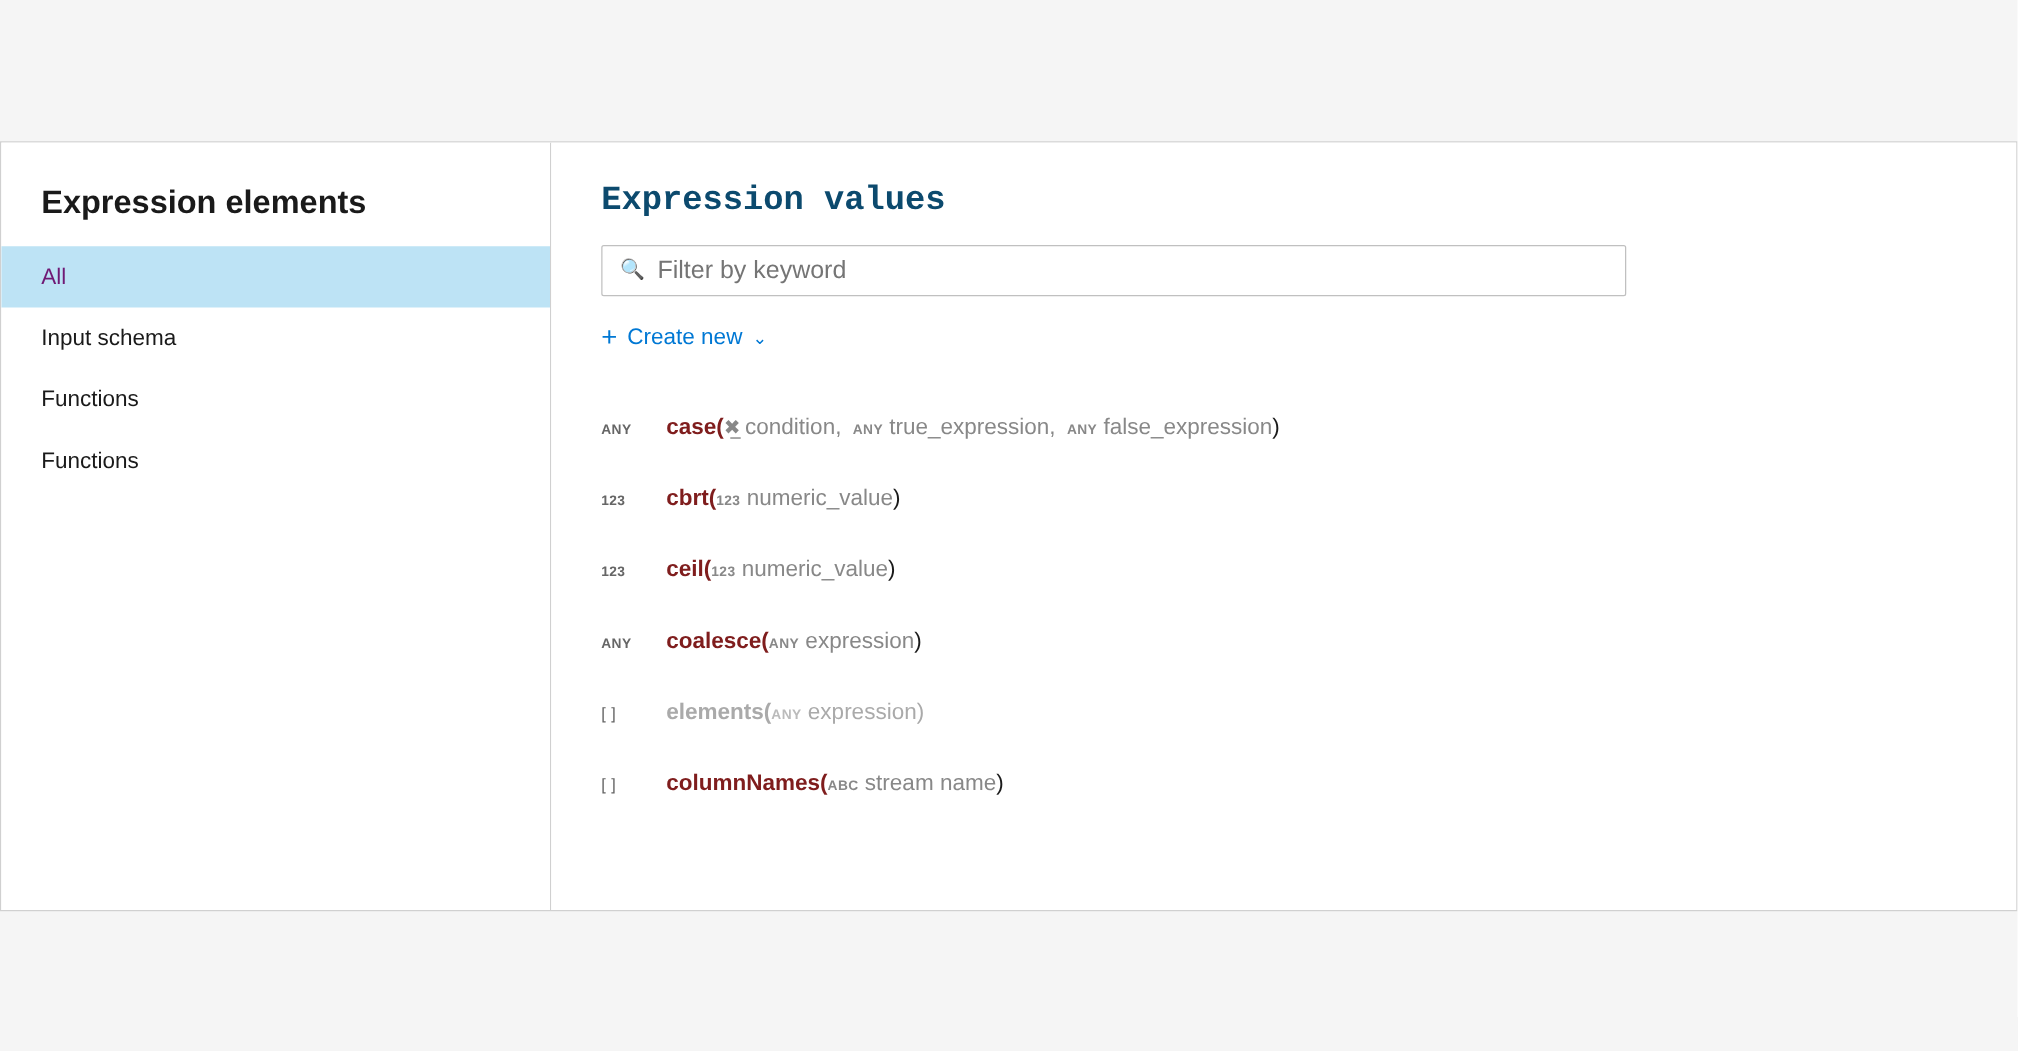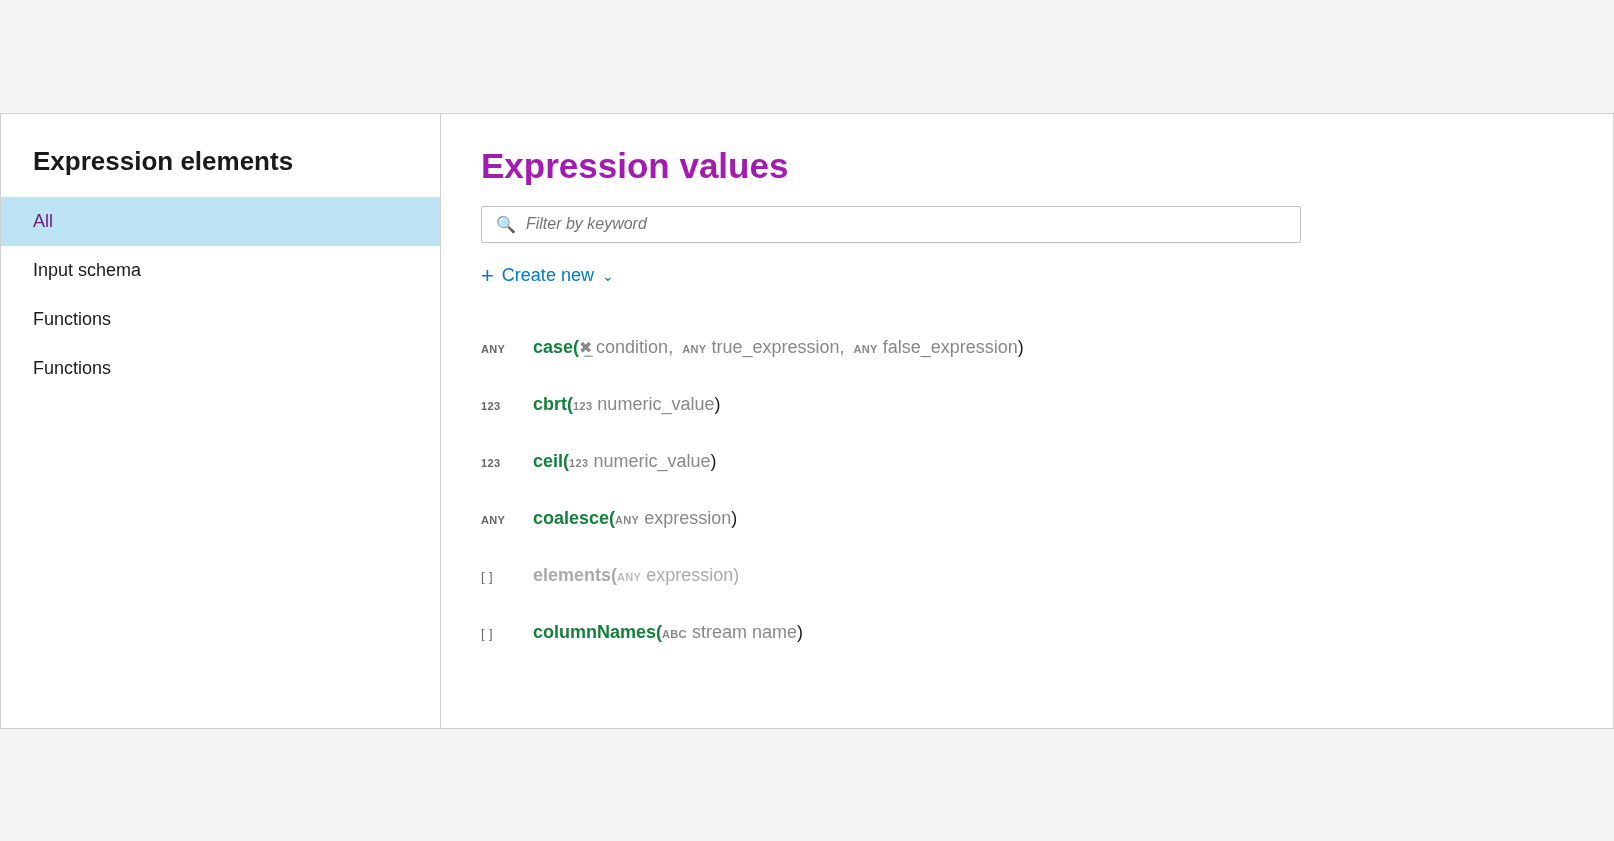--- a/index.html
+++ b/index.html
@@ -58,24 +58,25 @@
 
     
     .right-panel {
       flex: 1;
       background: #ffffff;
       padding: 32px 40px;
       overflow-y: auto;
     }
 
     .right-panel-title {
-      font-size: 35px;
+      font-size: 27px;
       font-weight: 600;
-      color: #a21caf;
+      color: #0c4a6e;
       margin-bottom: 20px;
+      font-family: Liberation Mono, monospace;
     }
 
     .search-box {
       display: flex;
       align-items: center;
       border: 1px solid #c0c0c0;
       border-radius: 2px;
       padding: 8px 14px;
       width: 820px;
       margin-bottom: 20px;
@@ -84,23 +85,22 @@
 
     .search-icon {
       color: #0078d4;
       font-size: 16px;
       margin-right: 10px;
     }
 
     .search-input {
       border: none;
       outline: none;
-      font-size: 16px;
+      font-size: 20px;
       color: #3b82f6;
-      font-style: italic;
       width: 100%;
       background: transparent;
     }
 
     .create-new-btn {
       display: flex;
       align-items: center;
       gap: 8px;
       font-size: 18px;
       color: #0078d4;
@@ -155,21 +155,21 @@
     }
 
     .func-signature {
       font-size: 18px;
       color: #1a1a1a;
     }
 
     .func-name {
       font-size: 18px;
       font-weight: 600;
-      color: #15803d;
+      color: #7f1d1d;
     }
 
     .func-param-type {
       font-size: 11px;
       font-weight: 700;
       color: #888;
       text-transform: uppercase;
       letter-spacing: 0.03em;
     }
 

